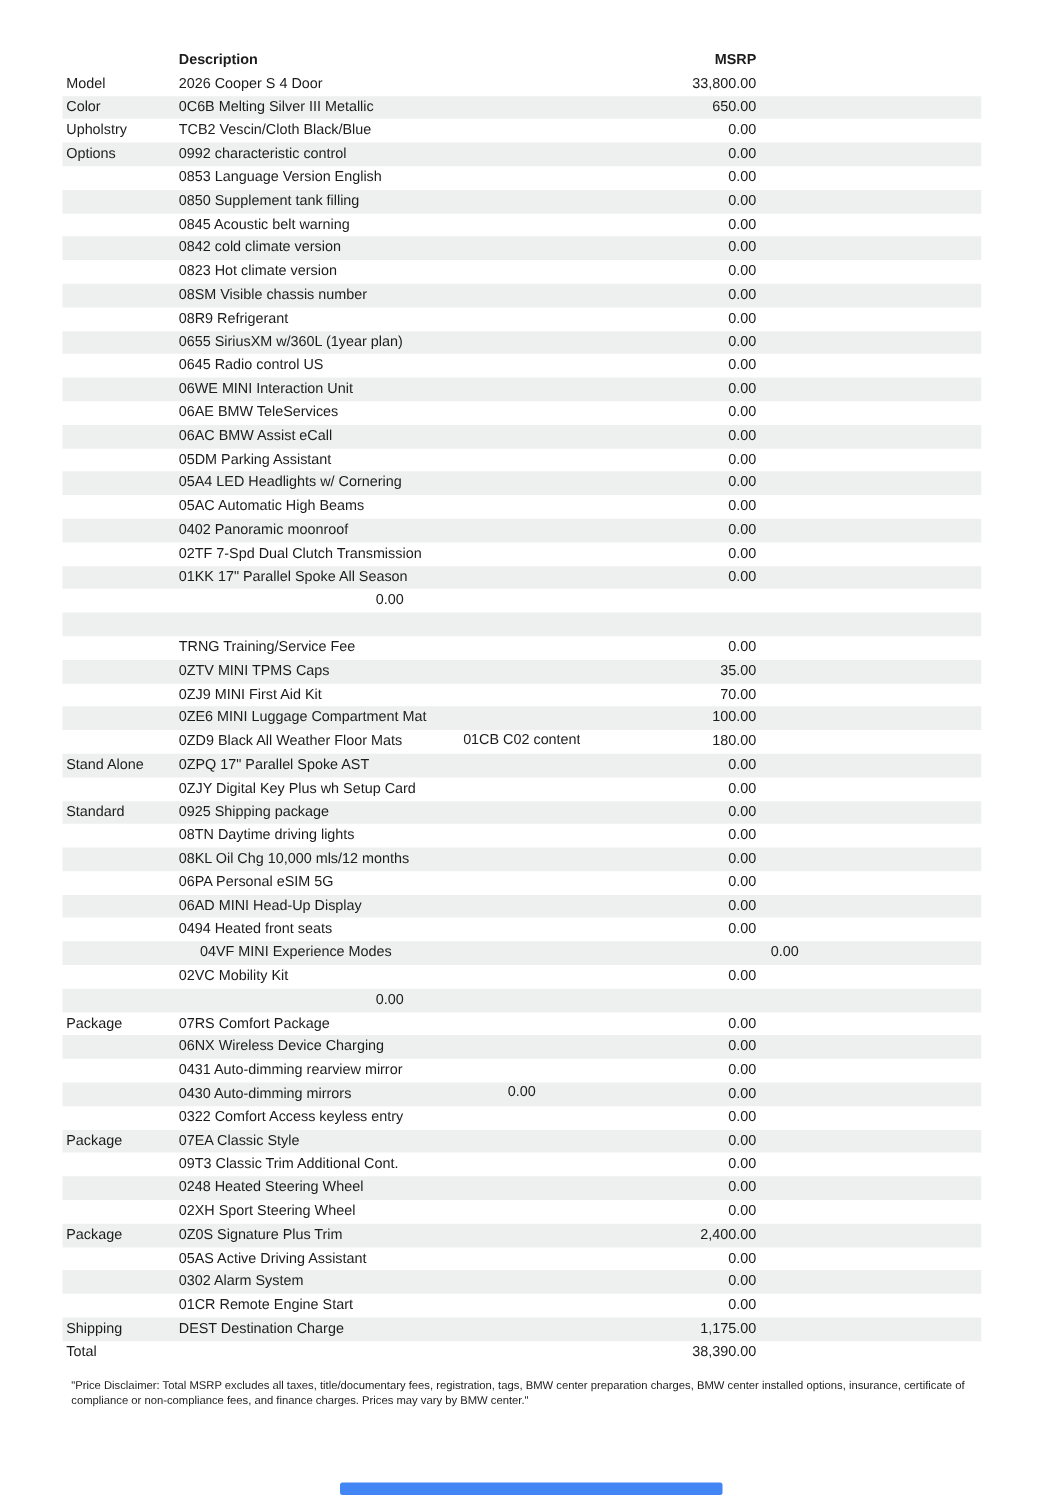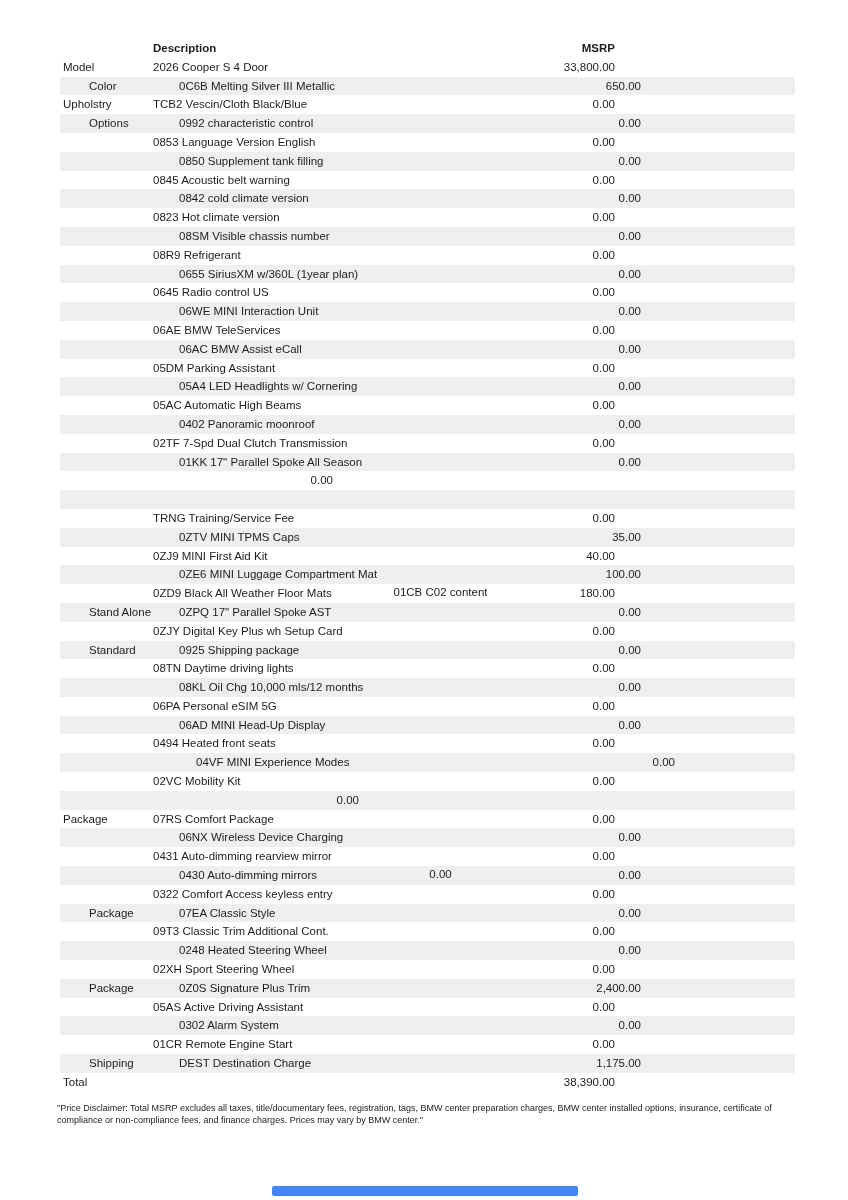--- a/index.html
+++ b/index.html
@@ -10,33 +10,33 @@
   body {
     position: relative;
     width: 848px;
     height: 1200px;
     font-family: "Liberation Sans", sans-serif;
     color: #1c1c1c;
     overflow: hidden;
   }
   .pricing-table {
     position: absolute;
-    left: 60px;
+    left: 50px;
     top: 39px;
     width: 735px;
   }
   .trow {
     display: flex;
     align-items: center;
     height: 18.8px;
     font-size: 11.5px;
     line-height: 18.8px;
     white-space: nowrap;
   }
-  .trow.shaded { background: #eef0ef; padding-left: 26px; }
+  .trow.shaded { background: #eef0ef; }
   .header-row { font-weight: bold; }
   .category-cell {
     flex: 0 0 93px;
     padding-left: 3px;
     box-sizing: border-box;
     overflow: hidden;
   }
   .description-cell {
     flex: 0 0 282px;
     overflow: hidden;
@@ -226,21 +226,21 @@
       </div>
       <div class="trow shaded" style="background: rgb(238, 240, 239);">
         <div class="category-cell"></div>
         <div class="description-cell">0ZTV MINI TPMS Caps</div>
         <div class="msrp-cell">35.00</div>
         <div class="row-spacer"></div>
       </div>
       <div class="trow">
         <div class="category-cell"></div>
         <div class="description-cell">0ZJ9 MINI First Aid Kit</div>
-        <div class="msrp-cell">40.00</div>
+        <div class="msrp-cell">70.00</div>
         <div class="row-spacer"></div>
       </div>
       <div class="trow shaded" style="background: rgb(238, 240, 239); align-items: flex-end;">
         <div class="category-cell"></div>
         <div class="description-cell">0ZE6 MINI Luggage Compartment Mat</div>
         <div class="msrp-cell">100.00</div>
         <div class="row-spacer"></div>
       </div>
       <div class="trow">
         <div class="category-cell"></div>

